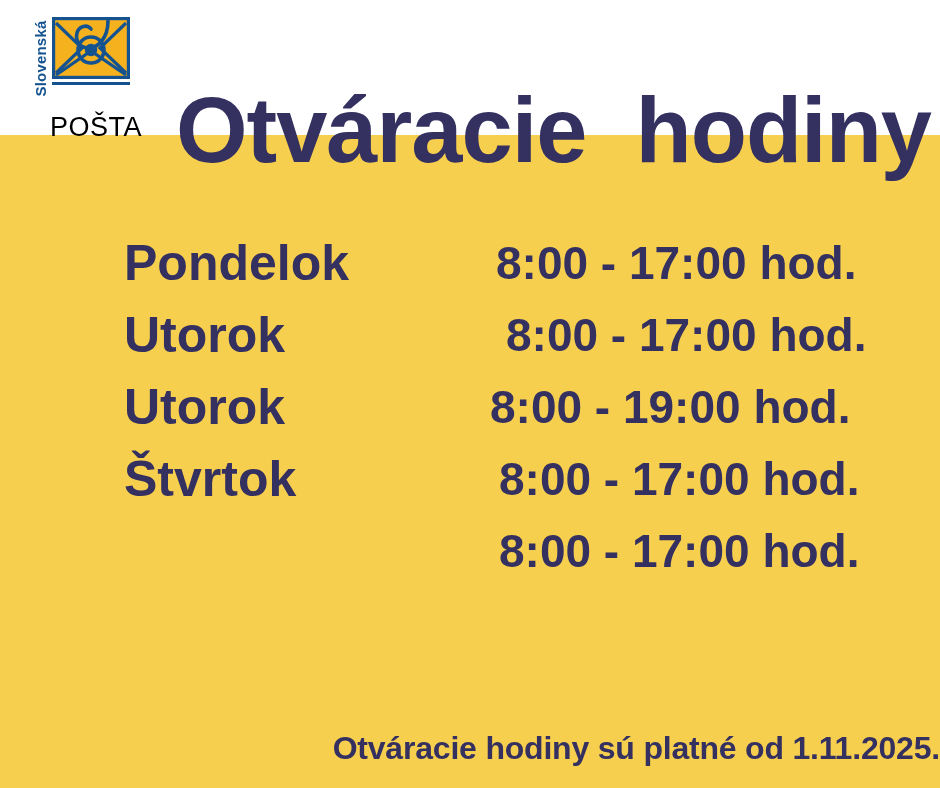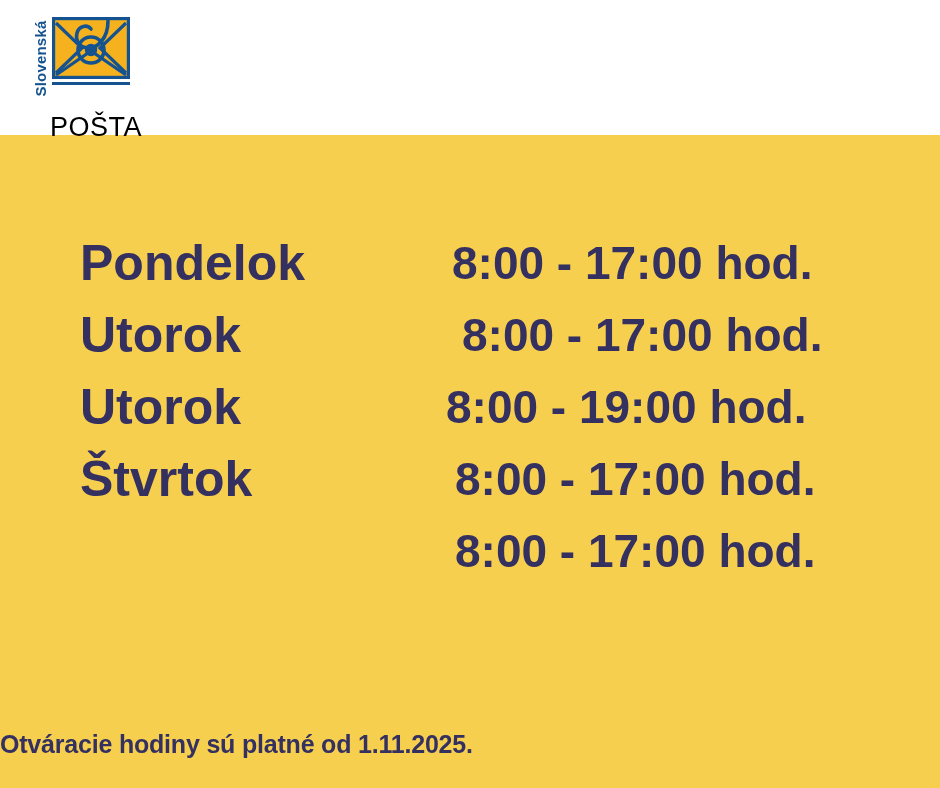--- a/index.html
+++ b/index.html
@@ -112,20 +112,21 @@
   .hours {
     position: absolute;
     left: 0;
     top: 232px;
     width: 940px;
   }
 
   .hours-row {
     position: relative;
     height: 72px;
+    margin-left: 44px;
   }
 
   .day-label {
     position: absolute;
     left: 80px;
     top: 0;
     height: 72px;
     line-height: 62px;
     font-family: "Liberation Sans", sans-serif;
     font-weight: bold;
@@ -151,24 +152,24 @@
   .hours-row:nth-child(3) .day-hours { left: 446px; }
   .hours-row:nth-child(4) .day-hours { left: 455px; }
   .hours-row:nth-child(5) .day-hours { left: 455px; }
 
   
   .poster-footer {
     position: absolute;
     left: 0;
     top: 730px;
     width: 940px;
-    text-align: left;
-    font-family: "Liberation Sans", sans-serif;
-    font-weight: bold;
-    font-size: 25px;
+    text-align: right;
+    font-family: "Liberation Sans", sans-serif;
+    font-weight: bold;
+    font-size: 32px;
     letter-spacing: -0.2px;
     color: #343060;
     white-space: nowrap;
   }
 </style>
 </head>
 <body>
 
 <div class="poster">
 
@@ -186,20 +187,21 @@
         <path d="M56 4 C56 22 45 31 37 31 C28 31 23 24 25 16 C27 9 35 7 39 12" fill="none" stroke="#14538F" stroke-width="3.6" stroke-linecap="round"></path>
         <circle cx="39" cy="33" r="13" fill="none" stroke="#14538F" stroke-width="3.6"></circle>
         <circle cx="39" cy="33" r="6.2" fill="#14538F"></circle>
       </svg>
 
       <div class="logo-rule"></div>
 
       <div class="logo-wordmark">POŠTA</div>
     </div>
 
+    <h1 class="poster-title">Otváracie  hodiny</h1>
   </div>
 
   <div class="hours">
 
     <div class="hours-row">
       <span class="day-label">Pondelok</span>
       <span class="day-hours">8:00 - 17:00 hod.</span>
     </div>
 
     <div class="hours-row">

